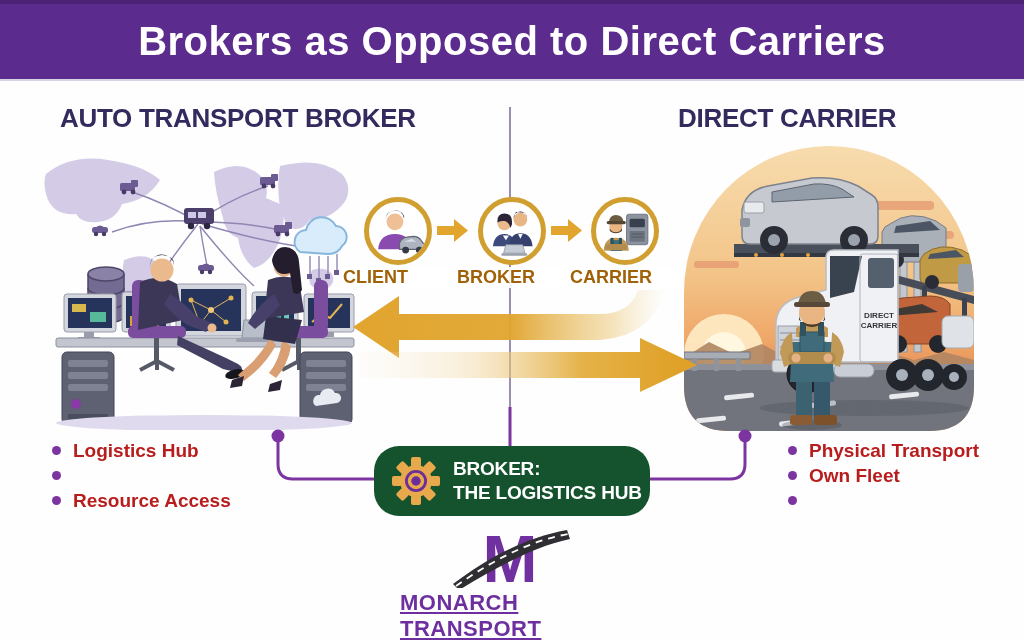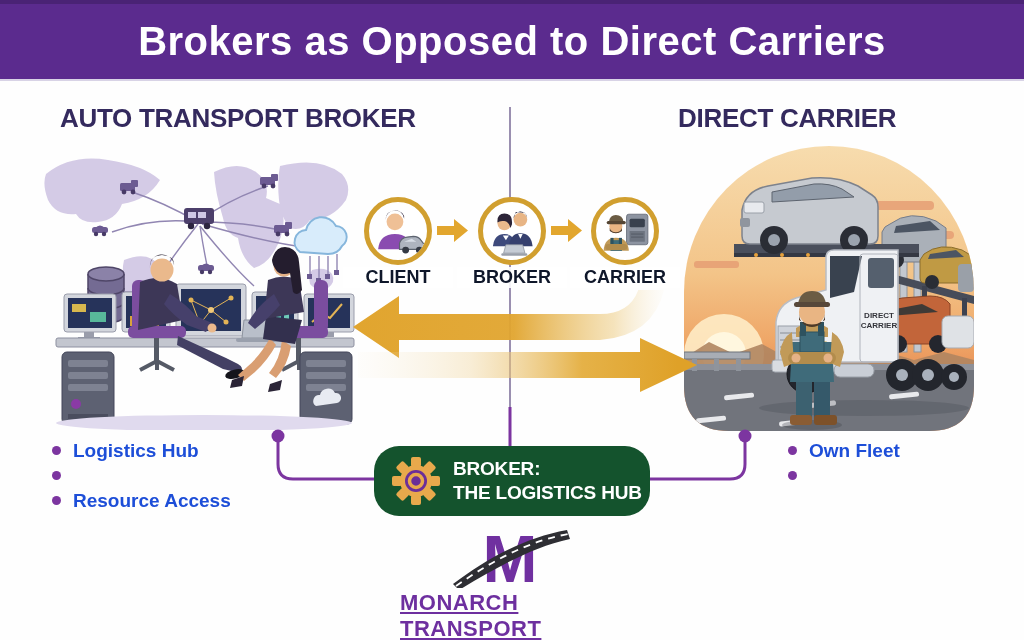--- a/index.html
+++ b/index.html
@@ -12,32 +12,32 @@
           display:flex;align-items:center;justify-content:center;
           box-shadow:0 2px 0 #d8d3e6;}
   .header h1{margin:0;color:#ffffff;font-size:40px;font-weight:800;letter-spacing:.5px;}
   
   .sec-heading{font-size:26px;font-weight:800;color:#342a5e;letter-spacing:-.3px;white-space:nowrap;z-index:3;}
   
   .divider{left:509px;top:107px;width:2px;height:340px;background:#9a8fb0;z-index:1;}
   
   .flow-circle{width:58px;height:58px;border:5px solid #d19f2f;border-radius:50%;
                background:#ffffff;overflow:hidden;z-index:3;display:flex;align-items:center;justify-content:center;}
-  .flow-label{font-size:18px;font-weight:800;color:#0f172a;z-index:3;text-align:center;width:110px;
+  .flow-label{font-size:18px;font-weight:800;color:#a16207;z-index:3;text-align:left;width:110px;
               background:rgba(255,255,255,.9);}
   .mini-arrow{z-index:3;}
   
   .badge{left:374px;top:446px;width:276px;height:70px;background:#14532d;border-radius:25px;
          z-index:4;display:flex;align-items:center;padding:0 0 0 18px;box-sizing:border-box;gap:13px;}
   .badge-text{color:#ffffff;font-weight:800;font-size:19px;line-height:1.28;letter-spacing:-.2px;}
   
   .bullets{z-index:3;}
   .bullet-row{display:flex;align-items:center;gap:12px;height:25px;}
   .bullet-dot{width:9px;height:9px;border-radius:50%;background:#7c35a0;flex:0 0 auto;}
-  .bullet-text{font-size:19px;font-weight:700;color:#1d4ed8;white-space:nowrap;}
+  .bullet-text{font-size:19px;font-weight:700;color:#b91c1c;white-space:nowrap;}
   
   .logo{left:400px;top:526px;width:220px;z-index:3;display:flex;flex-direction:column;align-items:center;}
   .logo-name{color:#6d2f9f;font-size:22px;font-weight:800;letter-spacing:.5px;margin-top:2px;text-decoration:underline;}
   .logo-sub{display:flex;align-items:flex-end;gap:24px;margin-top:4px;}
   .logo-sub .rule{width:44px;height:1px;background:#b9bdc4;}
   .logo-sub .txt{color:#82878f;font-size:10.5px;font-weight:700;letter-spacing:2.4px;}
   svg{display:block;}
 </style>
 </head>
 <body>
@@ -500,20 +500,24 @@
     </div>
     <div class="bullet-row">
       <span class="bullet-dot"></span>
       <span class="bullet-text">Resource Access</span>
     </div>
   </div>
 
   <div class="abs bullets" style="left:788px;top:438px;">
     <div class="bullet-row">
       <span class="bullet-dot"></span>
+      <span class="bullet-text">Physical Transport</span>
+    </div>
+    <div class="bullet-row">
+      <span class="bullet-dot"></span>
       <span class="bullet-text">Own Fleet</span>
     </div>
     <div class="bullet-row">
       <span class="bullet-dot"></span>
     </div>
   </div>
 
   <div class="abs logo">
     <svg width="130" height="62" viewBox="0 0 130 62">
       <text x="65" y="56" text-anchor="middle" font-size="66" font-weight="900" fill="#7030a0" font-family="Liberation Sans, sans-serif">M</text>

